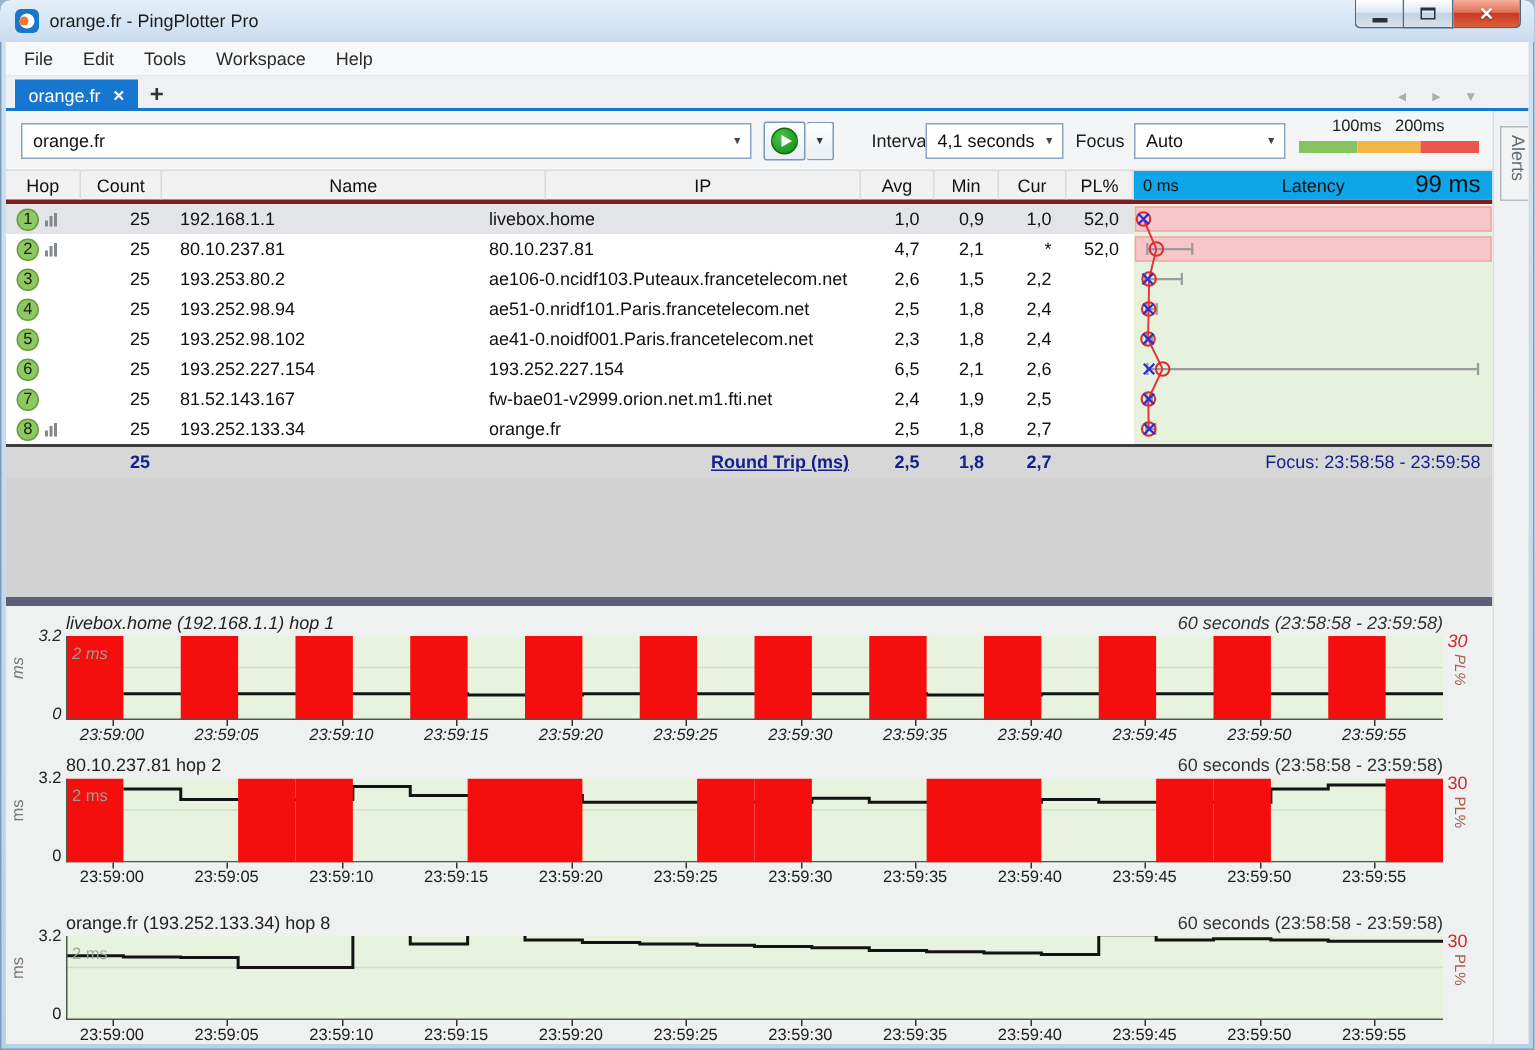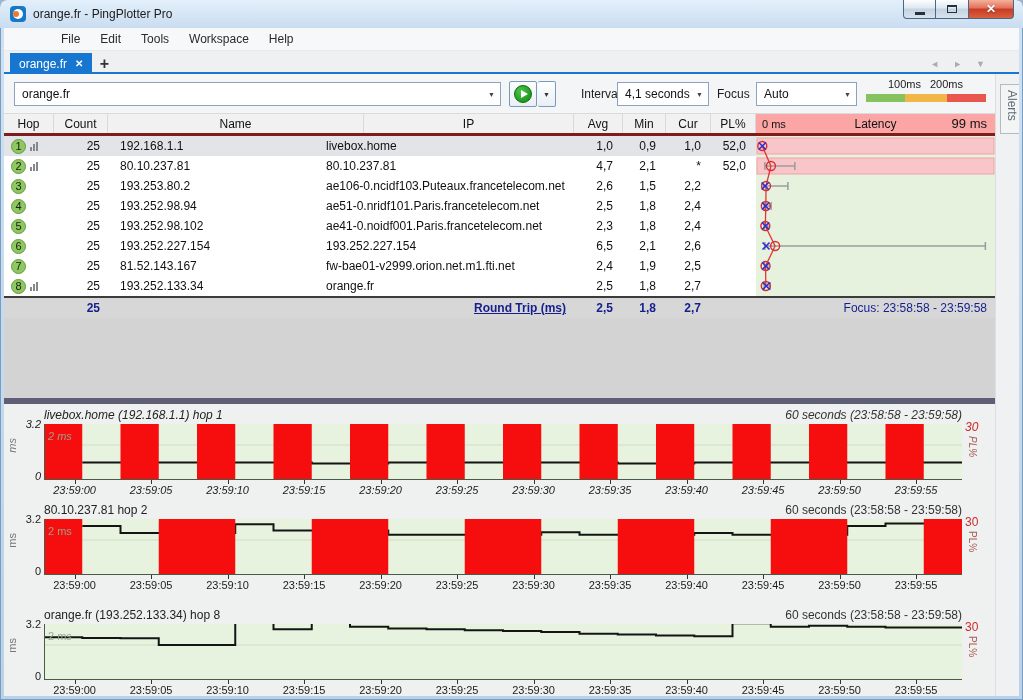--- a/index.html
+++ b/index.html
@@ -21,21 +21,21 @@
   .win-btn.min{width:33px;border-radius:0 0 0 4px;}
   .win-btn.max{width:33px;border-left:none;}
   .win-btn.close{width:45px;border-left:none;border-radius:0 0 4px 0;
            background:linear-gradient(#f5b09a,#e2705c 45%,#c93a22 50%,#d9603f);color:#fff;font-weight:bold;font-size:12px;
            text-shadow:0 1px 1px rgba(0,0,0,.45);}
   .glyph-min{width:10px;height:3px;background:#26313c;margin-top:8px;}
   .glyph-max{width:10px;height:8px;border:1px solid #26313c;border-top:2px solid #26313c;}
   
   .inner{position:absolute;left:4px;top:28px;right:4px;bottom:4px;background:#f0f1f2;overflow:hidden;}
   
-  #menubar{height:23px;background:#f7f8f9;display:flex;align-items:center;border-bottom:1px solid #e7e9ea;padding-left:45px;}
+  #menubar{height:23px;background:#f7f8f9;display:flex;align-items:center;border-bottom:1px solid #e7e9ea;}
   .menu-item{padding:0 10px;font-size:12px;color:#2a2a2a;line-height:23px;}
   .menu-item:first-child{padding-left:12px;}
   
   #tabbar{position:relative;height:23px;background:#eef0f1;display:flex;align-items:flex-end;}
   #tabbar::after{content:'';position:absolute;left:0;right:0;bottom:0;height:2px;background:#1776cf;}
   .tab-active{margin-left:6px;height:21px;background:#1776cf;color:#fff;font-size:12px;display:flex;align-items:center;
               padding:0 9px;z-index:2;}
   .tab-close{margin-left:8px;font-size:10px;font-weight:bold;color:#fff;}
   .tab-new{width:24px;height:21px;display:flex;align-items:center;justify-content:center;color:#333;
            font-size:16px;font-weight:bold;}
@@ -69,23 +69,23 @@
   
   .rail{position:absolute;right:0;top:0;width:24px;height:622px;background:#eff1f2;border-left:1px solid #dcdedf;}
   #alerts-tab{position:absolute;right:0;top:10px;width:19px;height:50px;background:#f3f4f4;border:1px solid #b3bbc2;border-right:none;
               writing-mode:vertical-rl;font-size:12px;color:#5f6b74;padding-top:5px;text-align:left;}
   
   #trace-table{position:relative;width:991px;background:#fff;font-size:12px;color:#101010;}
   .t-head{display:flex;height:22px;background:#f1f1f1;align-items:center;border-bottom:3px solid #7f1d1d;}
   .t-head .hc{border-right:1px solid #d9d9d9;height:100%;display:flex;align-items:center;justify-content:center;color:#111;}
   .c-hop{width:50px;}.c-count{width:54px;}.c-ip{width:210px;}.c-name{width:256px;}
   .c-avg{width:49px;}.c-min{width:43px;}.c-cur{width:45px;}.c-pl{width:45px;}.c-lat{width:239px;}
-  .t-head .c-lat{background:#fca5a5;position:relative;border-right:none;align-items:center;}
+  .t-head .c-lat{background:#0ea5e9;position:relative;border-right:none;align-items:center;}
   .lat-min{position:absolute;left:6px;font-size:11px;}
-  .lat-max{position:absolute;right:8px;font-size:13px;}
+  .lat-max{position:absolute;right:8px;font-size:16px;}
   .t-body{position:relative;border-bottom:2px solid #3c3c3c;}
   .t-row{display:flex;height:20px;align-items:center;background:#fff;}
   .t-row.sel{background:#e3e4e8;}
   .t-row .cell{height:100%;display:flex;align-items:center;}
   .num{justify-content:flex-end;padding-right:10px;}
   .cell.c-count{justify-content:flex-end;padding-right:8px;}
   .cell.c-ip{padding-left:12px;text-align:right;}
   .cell.c-name{padding-left:8px;}
   .cell.c-lat{background:#e6f1de;}
   .hop-badge{width:15px;height:15px;border-radius:50%;background:#8fc763;border:1px solid #659c3e;

